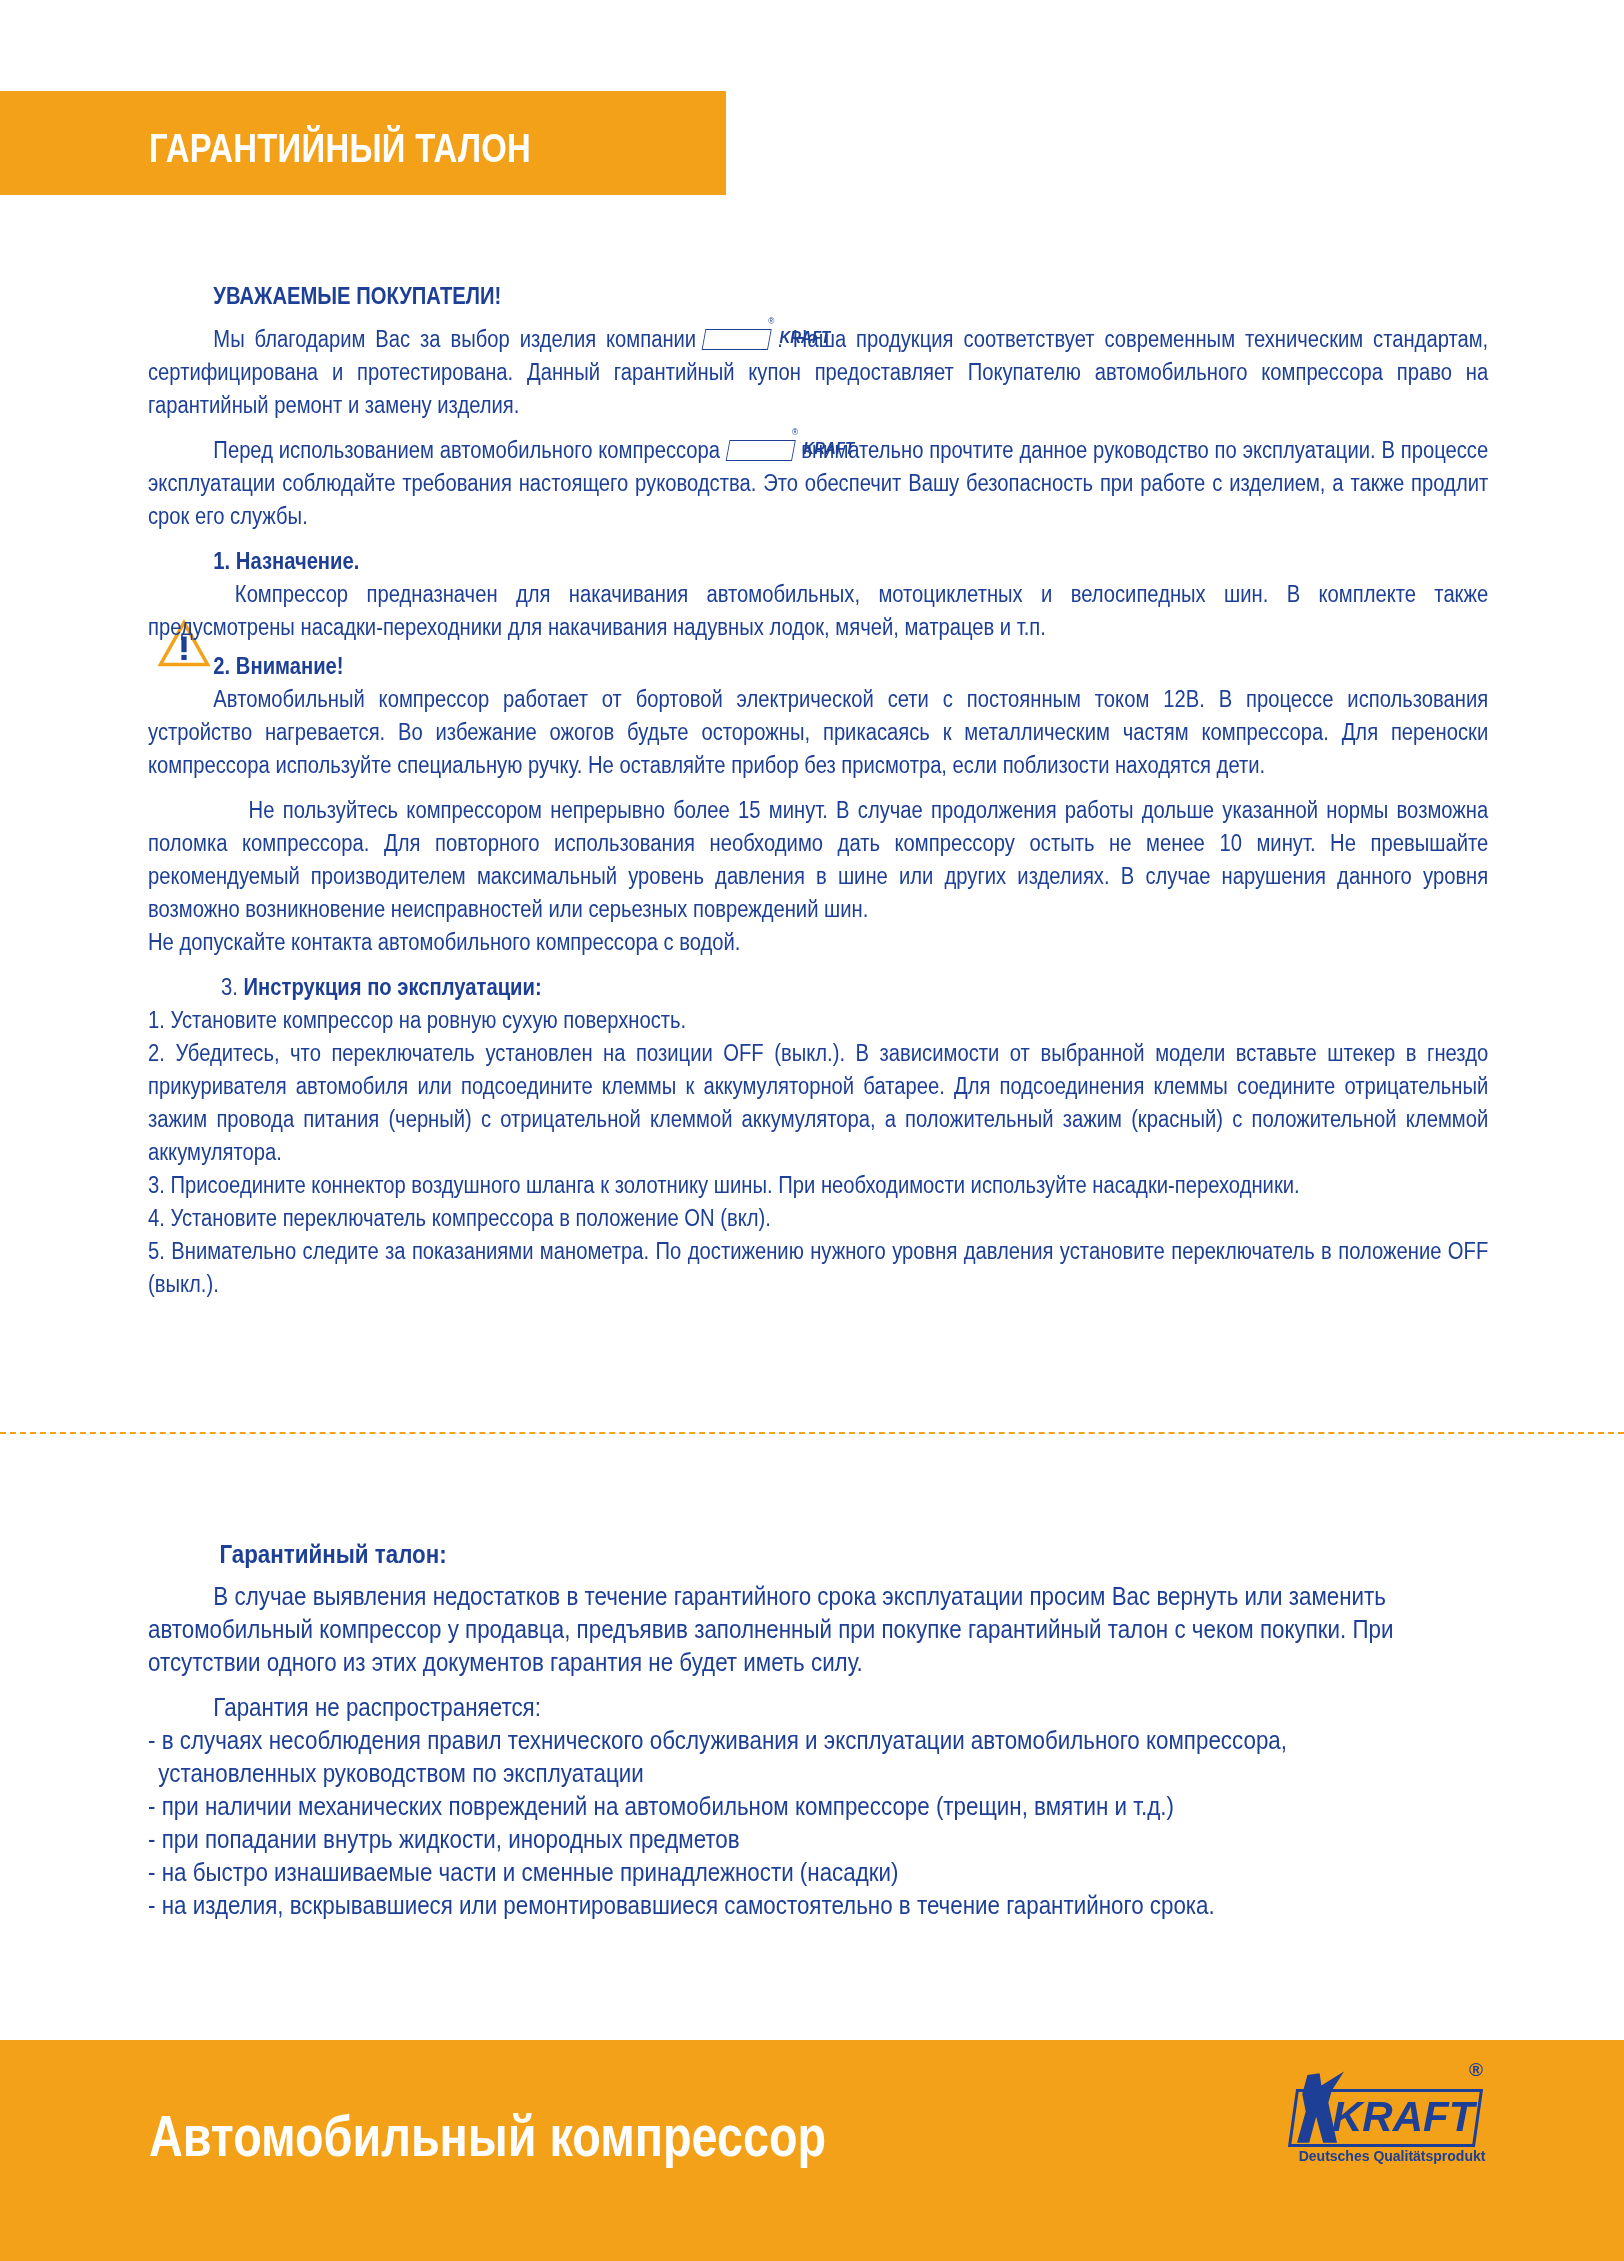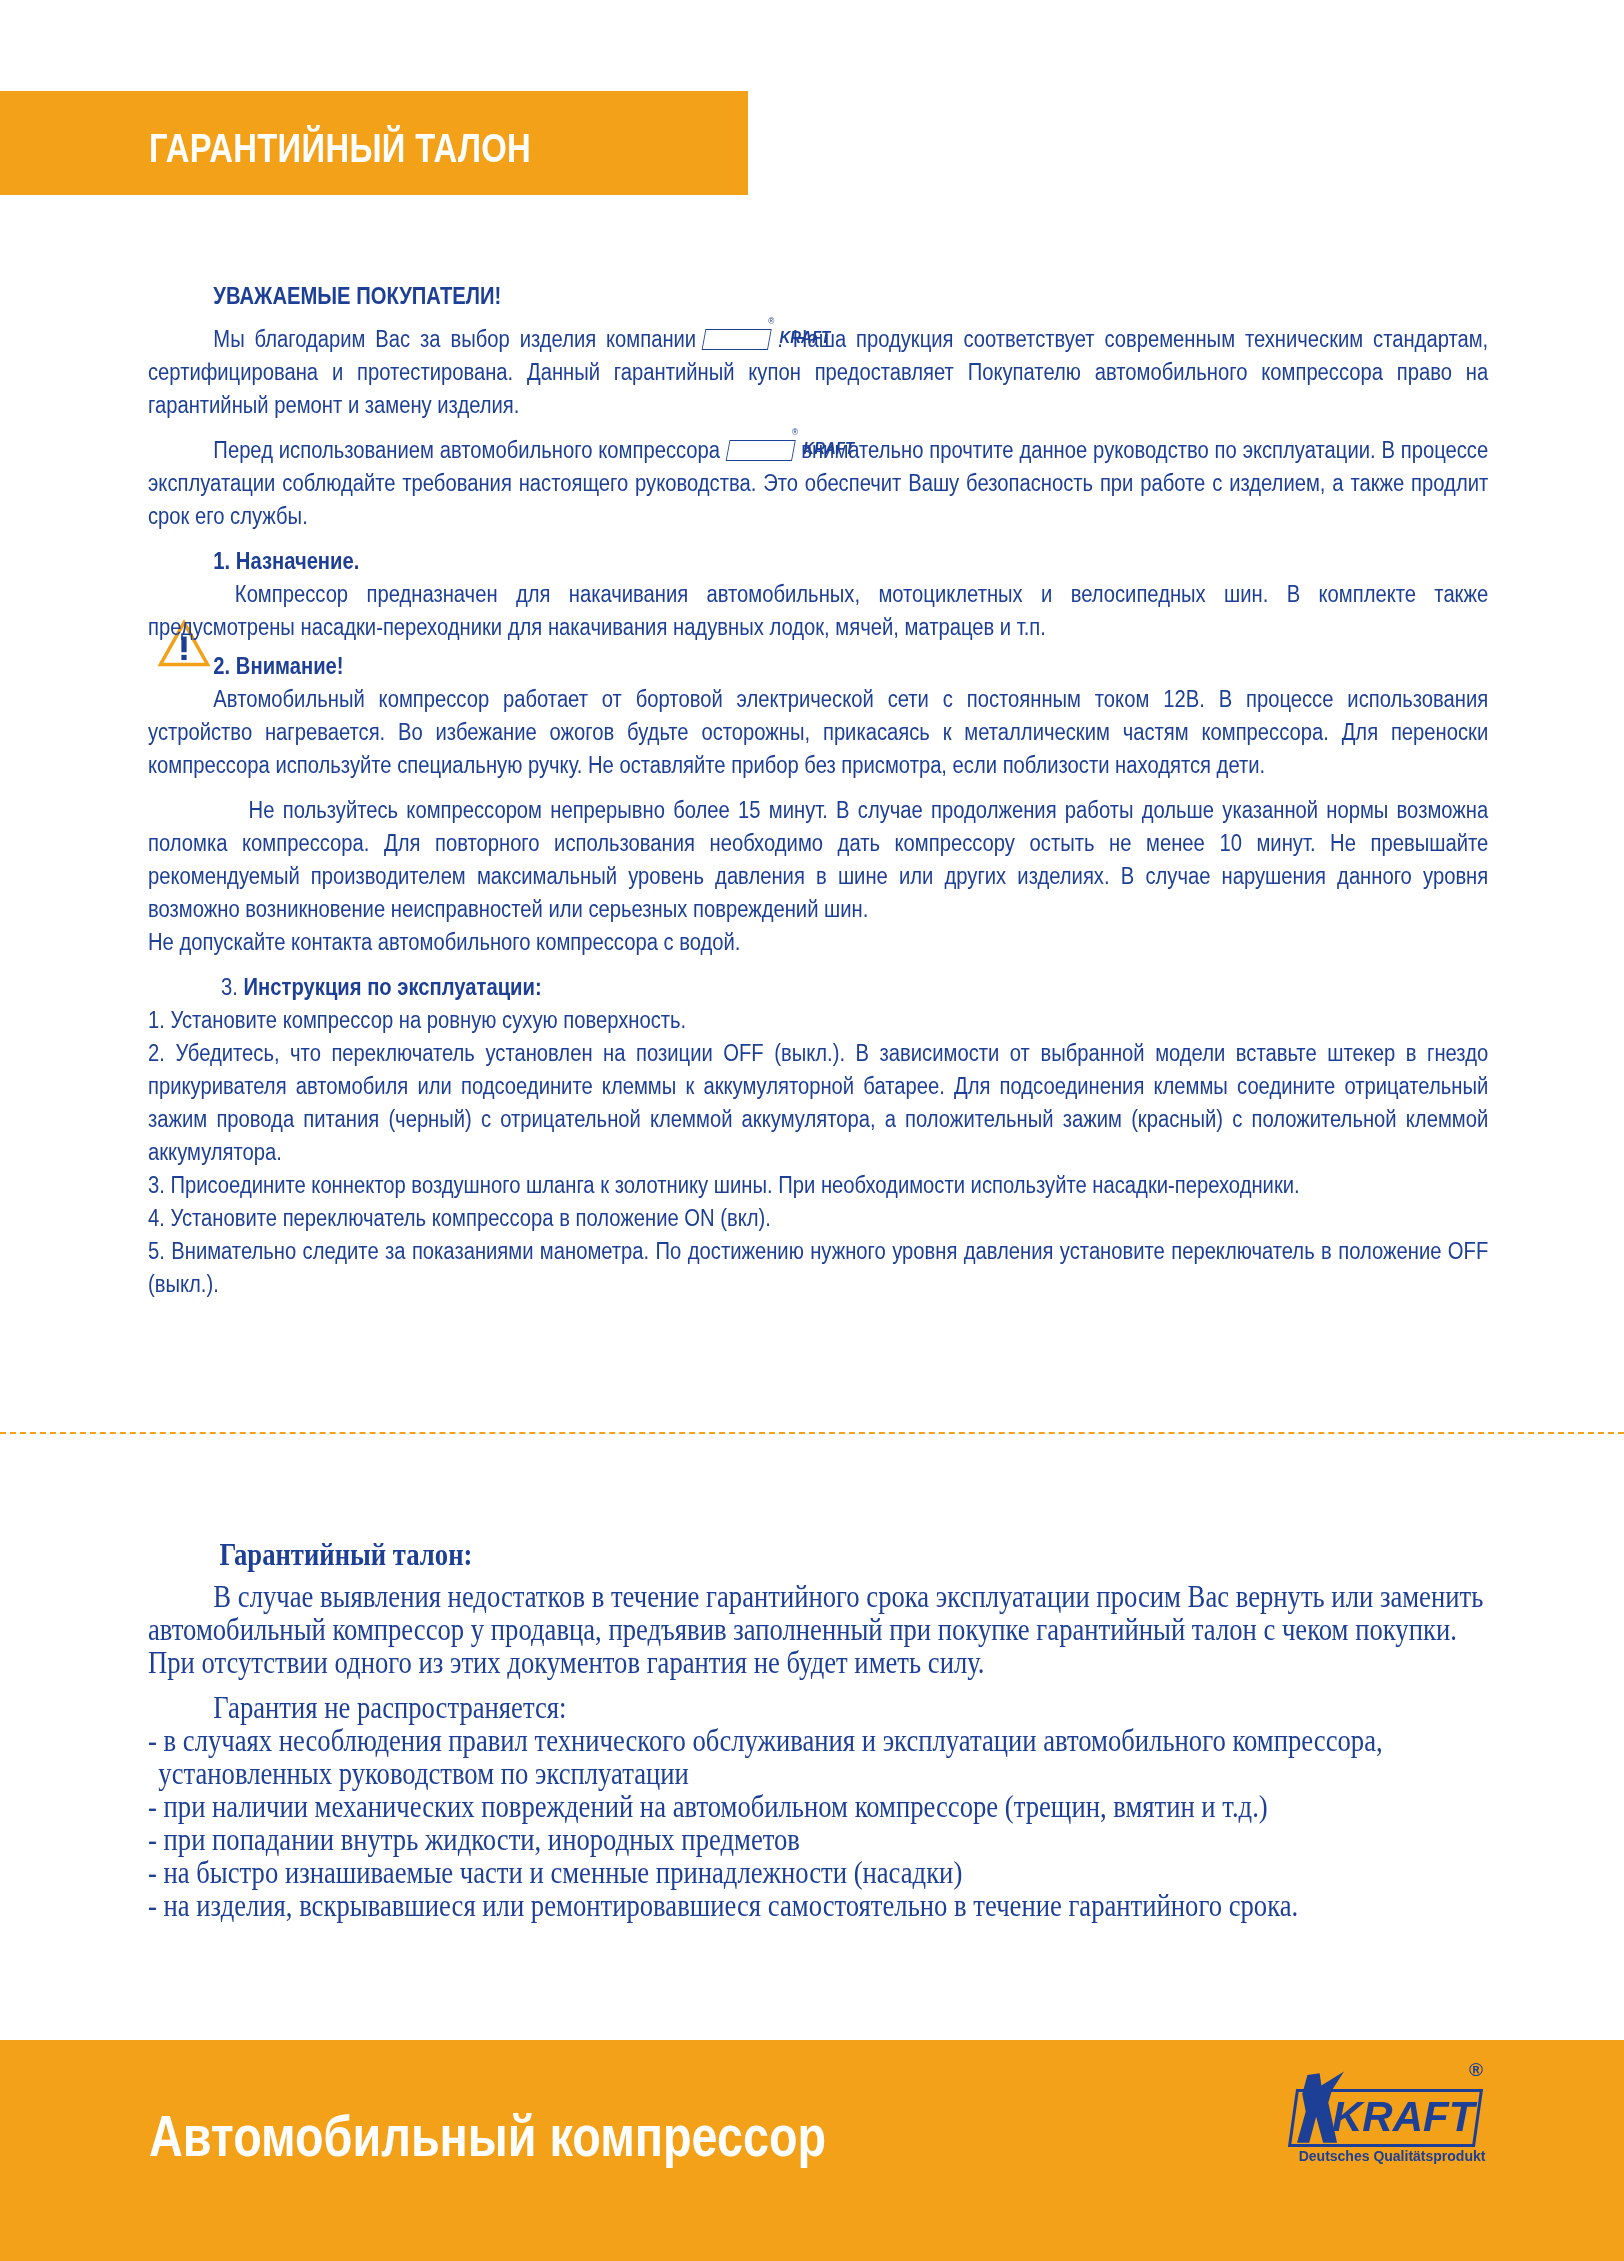--- a/index.html
+++ b/index.html
@@ -4,21 +4,20 @@
 <style>
   html, body { margin: 0; padding: 0; background: #ffffff; }
   body {
     width: 1624px; height: 2261px; position: relative; overflow: hidden;
     font-family: "Liberation Sans", "DejaVu Sans", sans-serif;
     color: #1d3f95;
   }
   .header-bar {
     position: absolute; left: 0; top: 91px; width: 726px; height: 104px;
     background: #f4a11a;
-    padding-left: 22px;
   }
   .header-title {
     position: absolute; left: 149px; top: 35px;
     color: #ffffff; font-weight: bold; font-size: 40px; letter-spacing: 0.4px;
     transform: scaleX(0.82); transform-origin: left center;
     font-family: "Liberation Sans Narrow", "Liberation Sans", sans-serif;
   }
   .content {
     position: absolute; left: 148px; top: 233px; width: 1340px;
     font-size: 23.5px; line-height: 33px; margin-top: 47px;
@@ -47,21 +46,21 @@
     position: absolute; right: -1.7px; top: -8.7px; font-size: 9.6px; line-height: 10.4px;
   }
   .warn-icon { position: absolute; left: 157px; top: 619px; width: 54px; height: 49px; }
   .list-item { margin: 0; text-align: justify; }
   .dashed-sep {
     position: absolute; left: 0; top: 1432px; width: 1624px; height: 0;
     border-top: 2.6px dashed #f4a11a;
   }
   .content2 {
     position: absolute; left: 148px; top: 1538px; width: 1340px;
-    font-size: 31px; line-height: 33px; font-family: Liberation Serif, serif;
+    font-size: 26px; line-height: 33px;
   }
   .bullet { margin: 0; }
   .bullet-cont { margin: 0; padding-left: 12px; }
   .footer-bar {
     position: absolute; left: 0; top: 2040px; width: 1624px; height: 221px;
     background: #f4a11a;
   }
   .footer-title {
     position: absolute; left: 149px; top: 63px;
     color: #ffffff; font-weight: bold; font-size: 57px;

